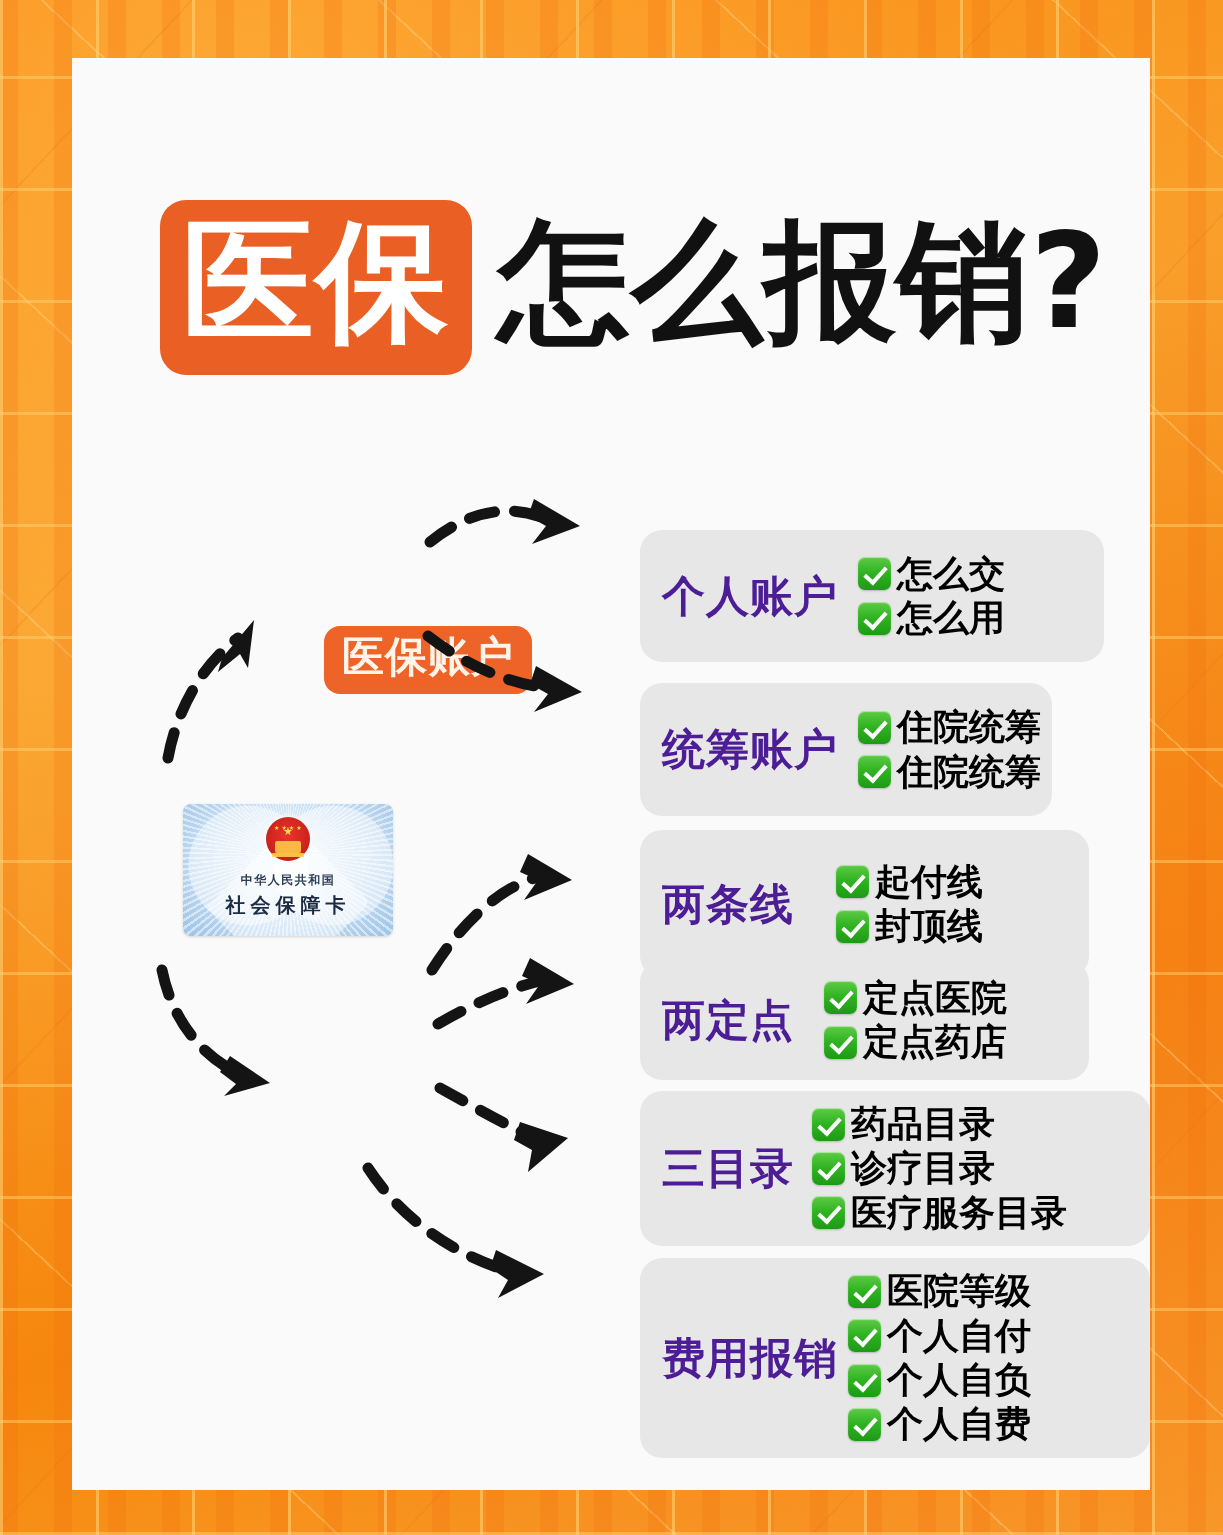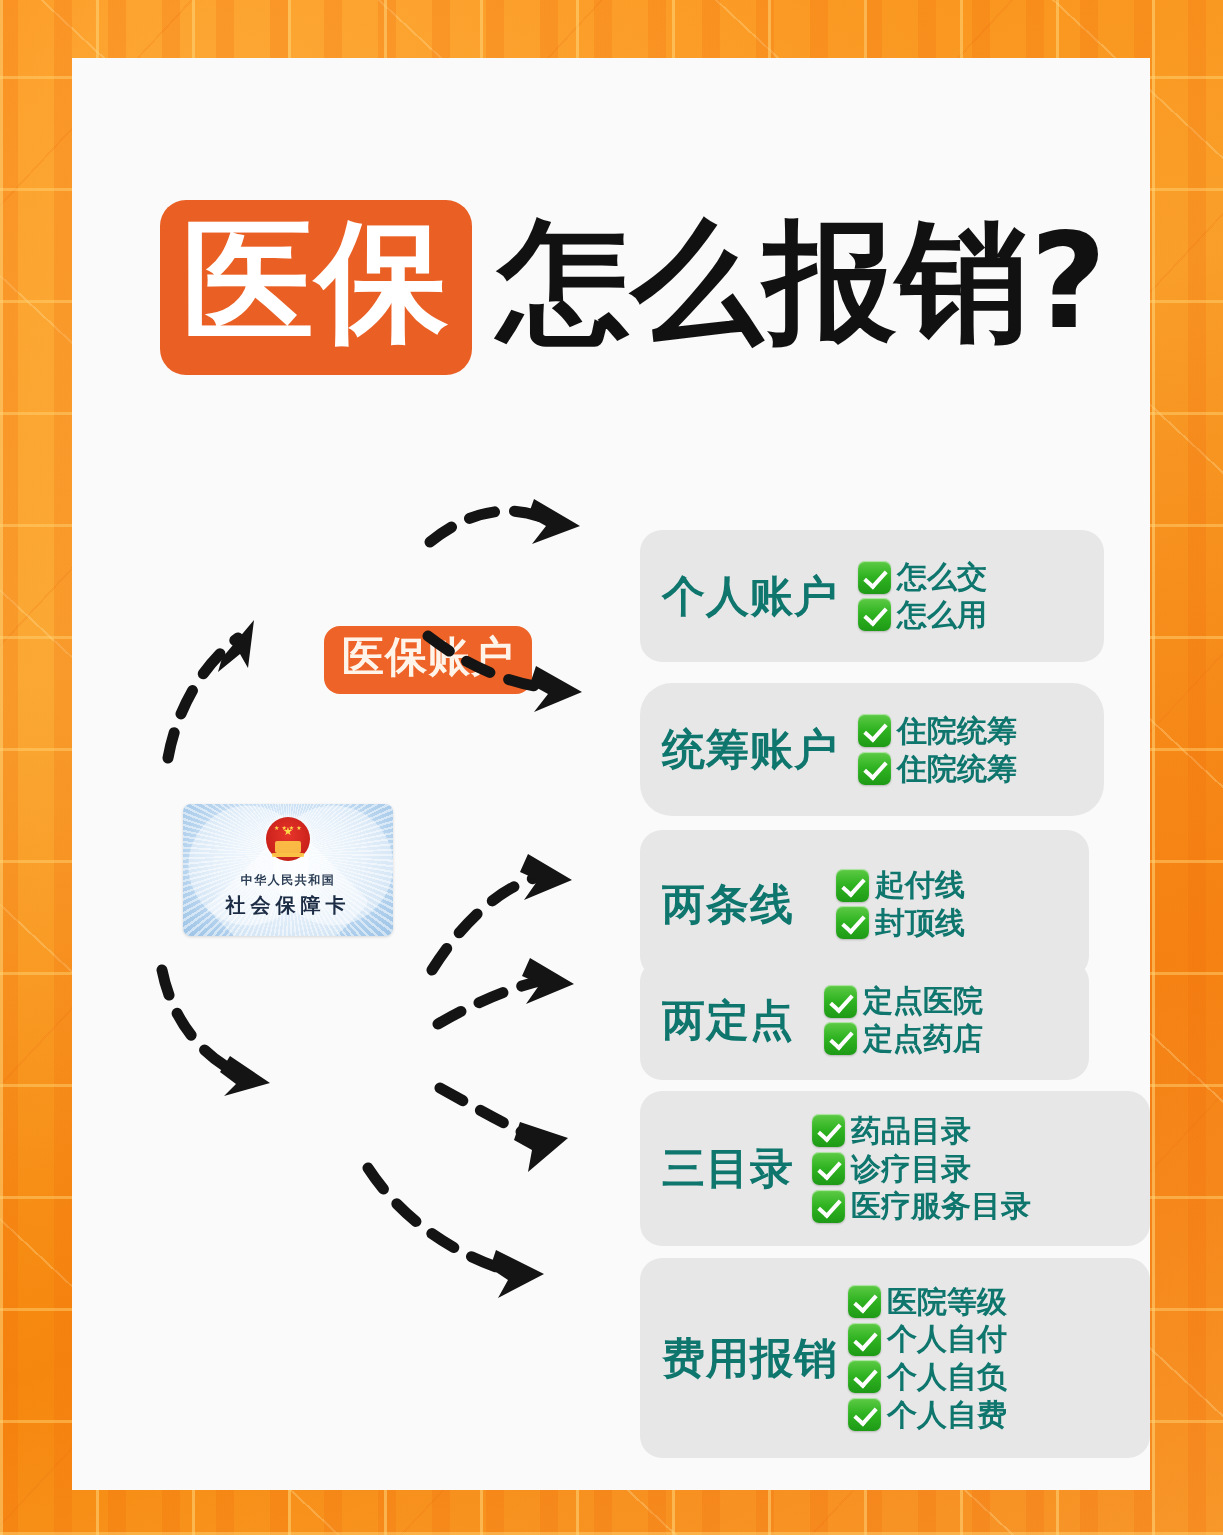--- a/index.html
+++ b/index.html
@@ -140,37 +140,37 @@
   
   .block {
     position: absolute;
     background: #E7E7E8;
     border-radius: 22px;
     display: flex;
     align-items: center;
     padding-left: 22px;
   }
   .block .b-title {
-    color: #0f766e;
+    color: #4c1d95;
     font-weight: 700;
     font-size: 43px;
     letter-spacing: 1px;
     line-height: 1.0;
     font-family: "DejaVu Sans", "Liberation Sans", sans-serif;
     white-space: nowrap;
   }
   .block .b-items {
     margin-left: 20px;
     display: flex;
     flex-direction: column;
     gap: 4px;
   }
   .b-item {
     display: flex; align-items: center;
-    font-size: 30px; font-weight: 700; color: #0f766e;
+    font-size: 36px; font-weight: 700; color: #000000;
     line-height: 1.12;
     font-family: "DejaVu Sans", "Liberation Sans", sans-serif;
     white-space: nowrap;
   }
   .chk {
     flex: 0 0 auto;
     width: 33px; height: 33px;
     margin-right: 6px;
     border-radius: 7px;
     background: linear-gradient(180deg, #5ECB46 0%, #2FB321 48%, #1E9A16 100%);
@@ -181,21 +181,21 @@
     content: "";
     position: absolute;
     left: 11px; top: 5px;
     width: 9px; height: 18px;
     border: solid #FFFFFF;
     border-width: 0 4.5px 4.5px 0;
     transform: rotate(42deg);
   }
 
   #block-0 { left: 568px; top: 472px; width: 464px; height: 132px; }
-  #block-1 { left: 568px; top: 625px; width: 464px; height: 133px; border-radius: 32px; }
+  #block-1 { left: 568px; top: 625px; width: 412px; height: 133px; }
   #block-2 { left: 568px; top: 772px; width: 449px; height: 148px; }
   #block-3 { left: 568px; top: 902px; width: 449px; height: 120px; text-align: right; }
   #block-4 { left: 568px; top: 1033px; width: 510px; height: 155px; }
   #block-5 { left: 568px; top: 1200px; width: 510px; height: 200px; }
 
   #block-4 .b-title, #block-5 .b-title { font-size: 43px; }
   #block-4 .b-items { margin-left: 18px; }
   #block-5 .b-items { margin-left: 10px; }
 
   

